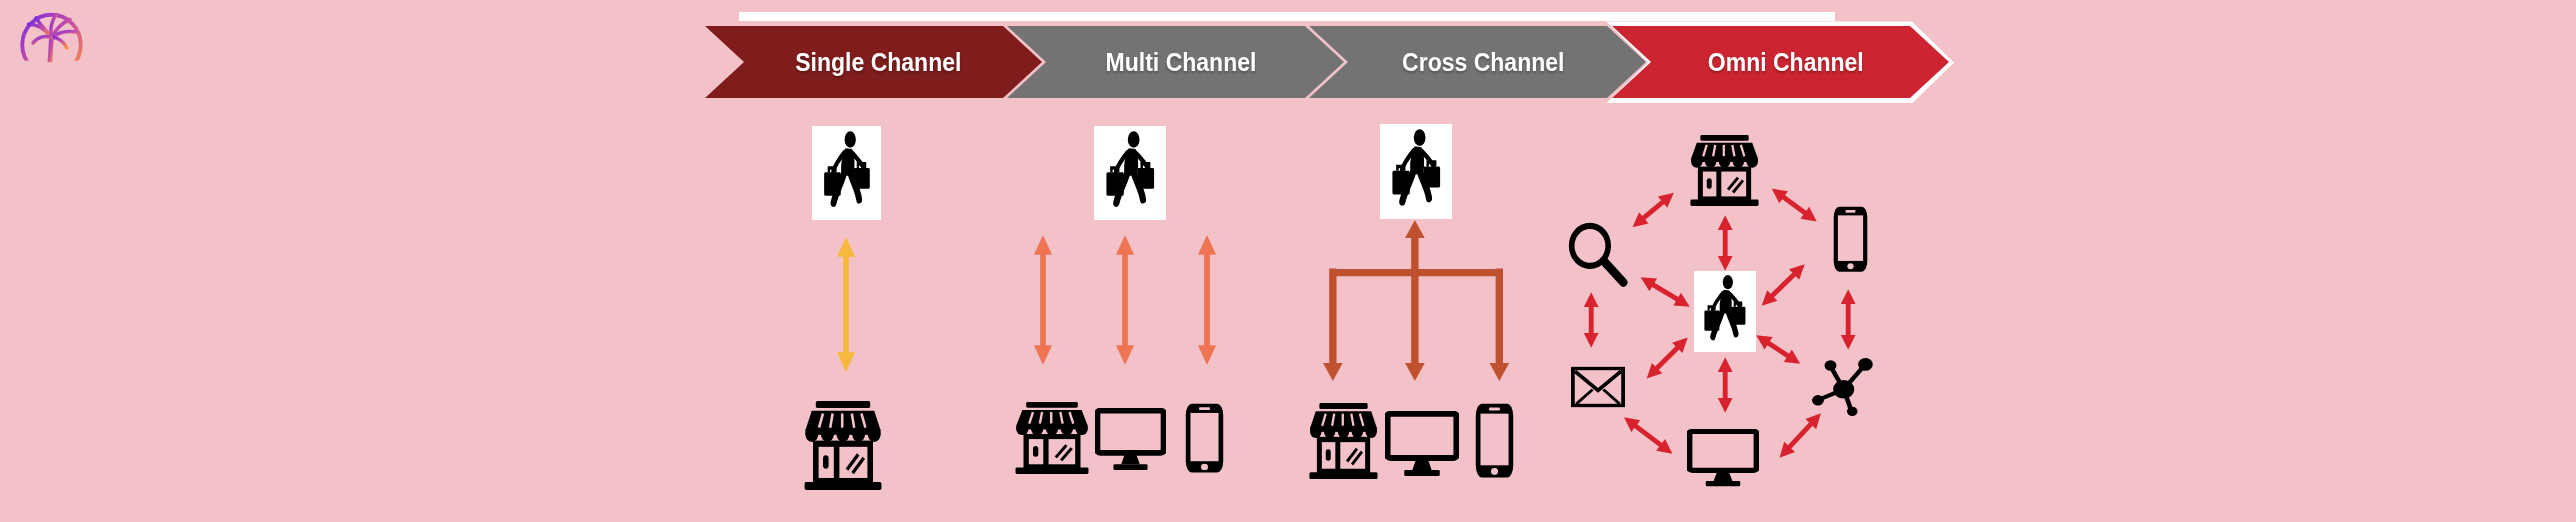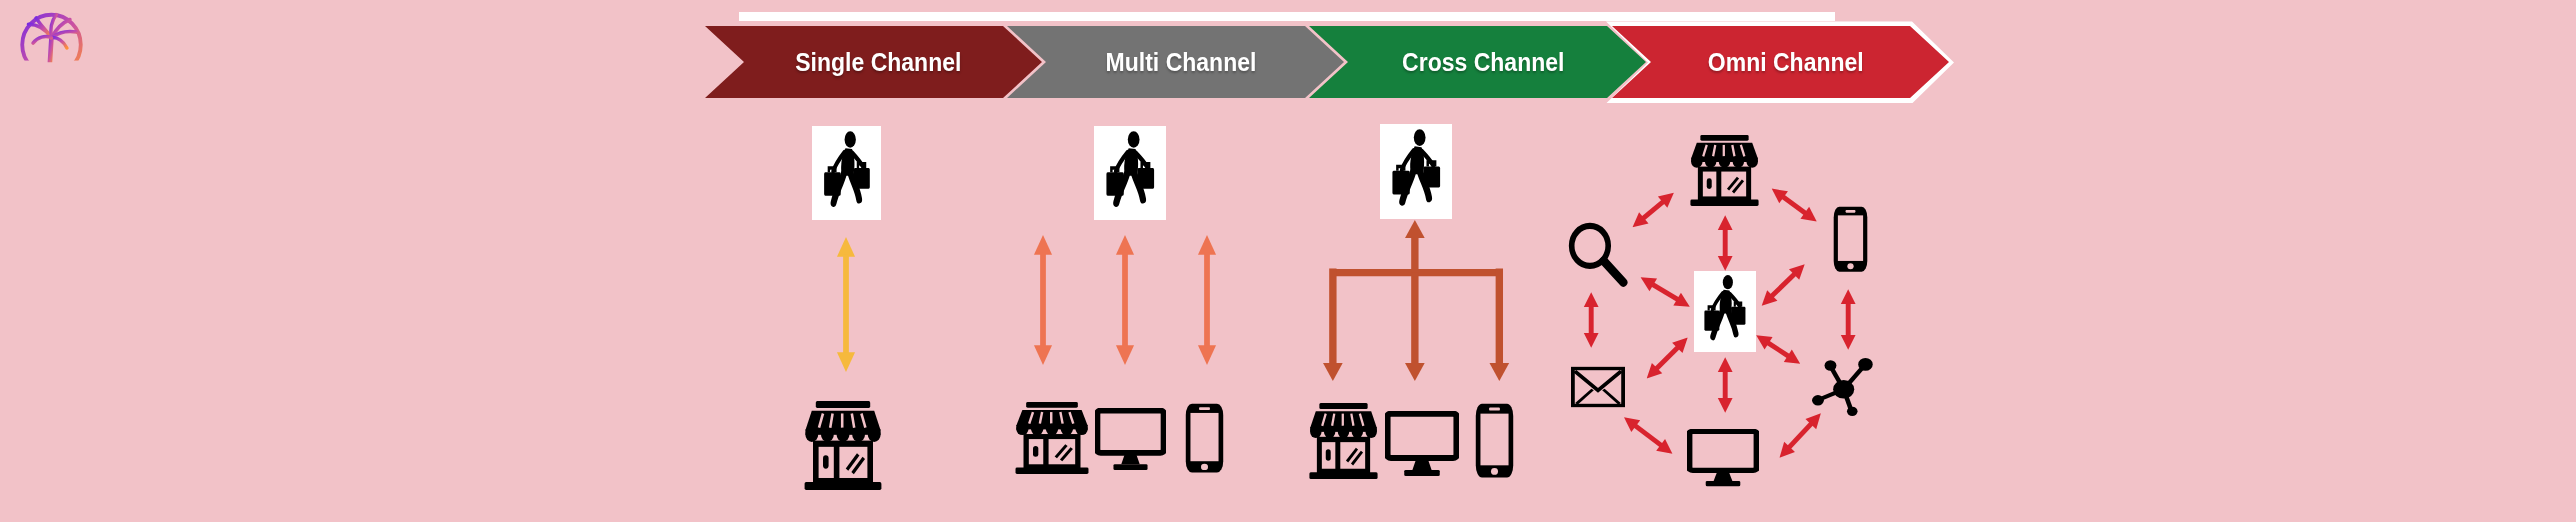--- a/index.html
+++ b/index.html
@@ -142,21 +142,21 @@
 
   <div>
     <div class="strip" style="background-color: rgb(255, 255, 255);"></div>
     <div class="chev-outline" style="left: 1606px; background-color: rgb(255, 255, 255);"></div>
     <div class="chev" style="left: 705px; background-color: #7f1d1d;">
       <span>Single Channel</span>
     </div>
     <div class="chev" style="left: 1007px; background-color: #737373;">
       <span>Multi Channel</span>
     </div>
-    <div class="chev" style="left: 1309px; background-color: #15803d;">
+    <div class="chev" style="left: 1309px; background-color: #737373;">
       <span>Cross Channel</span>
     </div>
     <div class="chev" style="left: 1612px; background-color: rgb(204, 37, 49);">
       <span>Omni Channel</span>
     </div>
   </div>
 
   <div>
     <div class="shopper-box" style="left: 812px; top: 126px; width: 69px; height: 94px; background-color: rgb(255, 255, 255);">
       <svg viewBox="0 0 100 100" preserveAspectRatio="none">

